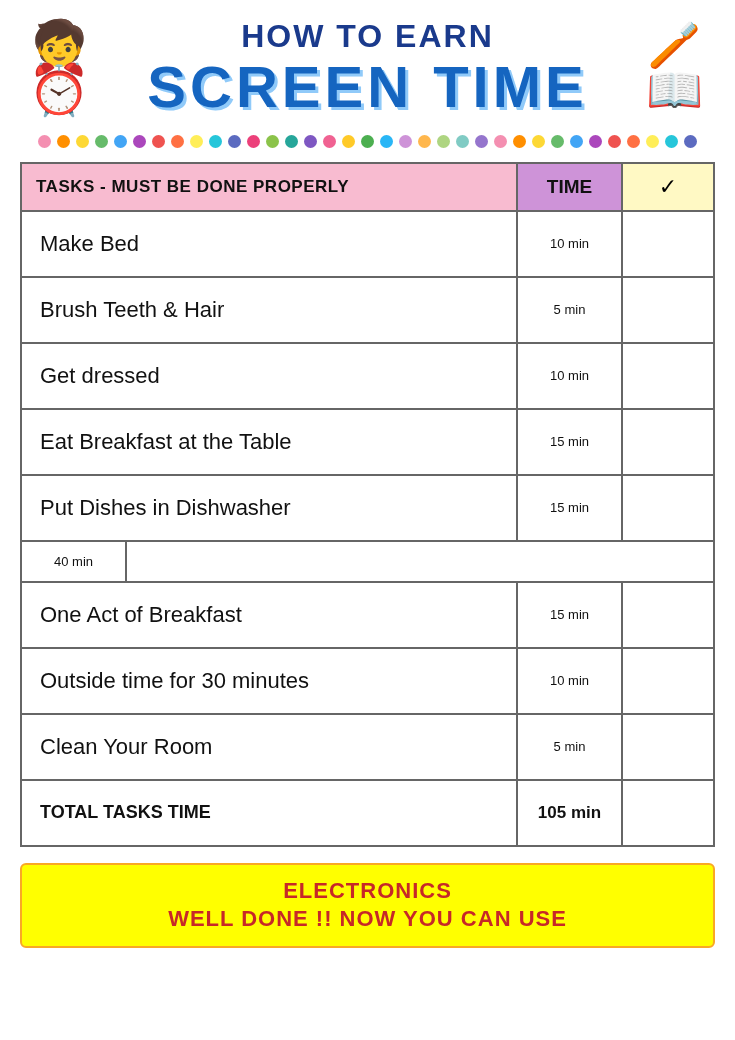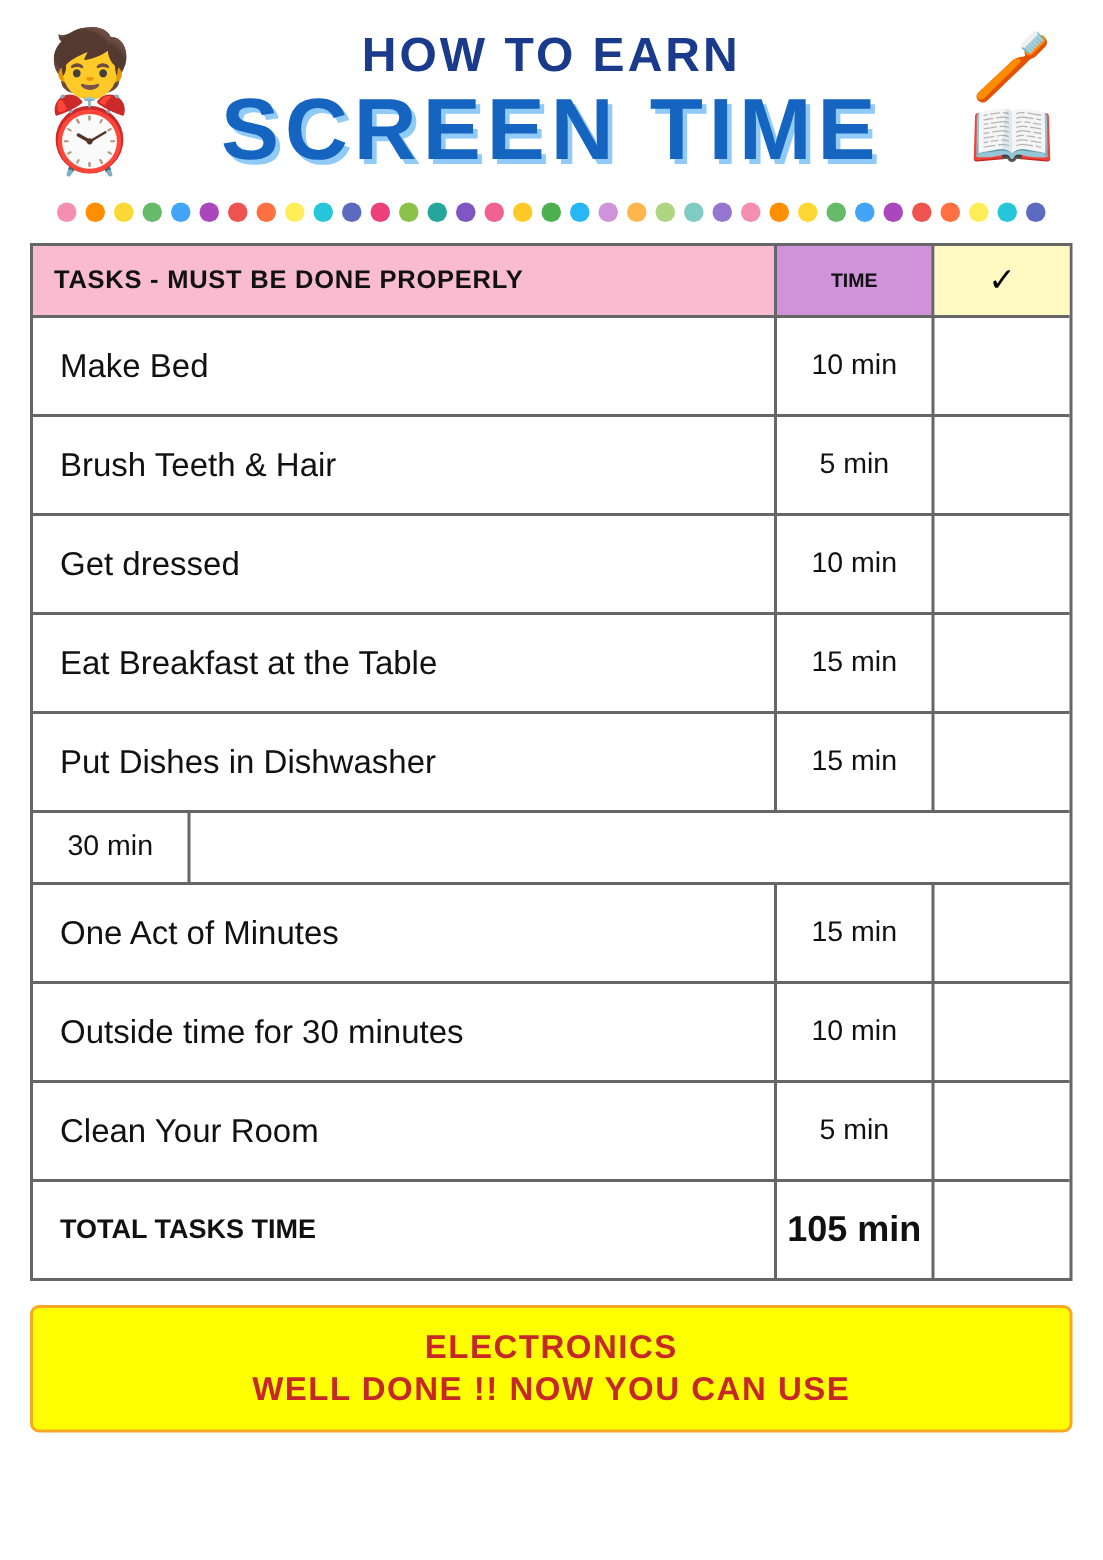--- a/index.html
+++ b/index.html
@@ -109,21 +109,21 @@
       display: flex;
       align-items: center;
     }
 
     .col-time-header {
       width: 105px;
       background: #ce93d8;
       border-right: 2px solid #666;
       padding: 10px 6px;
       font-weight: 900;
-      font-size: 13px;
+      font-size: 19px;
       color: #111;
       font-family: Arial Black, Arial, sans-serif;
       text-align: center;
       display: flex;
       align-items: center;
       justify-content: center;
     }
 
     .col-check-header {
       width: 90px;
@@ -158,21 +158,21 @@
     .col-task.bold-text {
       font-weight: 900;
       font-size: 18px;
       font-family: Arial Black, Arial, sans-serif;
     }
 
     .col-time {
       width: 105px;
       border-right: 2px solid #666;
       padding: 12px 6px;
-      font-size: 19px;
+      font-size: 13px;
       color: #111;
       text-align: center;
       display: flex;
       align-items: center;
       justify-content: center;
     }
 
     .col-check {
       width: 90px;
       padding: 12px 6px;
@@ -289,43 +289,43 @@
       <div class="col-task">Eat Breakfast  at the Table</div>
       <div class="col-time">15 min</div>
       <div class="col-check"></div>
     </div>
         <div class="table-row">
       <div class="col-task">Put Dishes in Dishwasher</div>
       <div class="col-time">15 min</div>
       <div class="col-check"></div>
     </div>
         <div class="table-row">
-      <div class="col-time">30 min</div>
-      <div class="col-check"></div>
-    </div>
-        <div class="table-row">
-      <div class="col-task">One Act of Minutes</div>
+      <div class="col-time">40 min</div>
+      <div class="col-check"></div>
+    </div>
+        <div class="table-row">
+      <div class="col-task">One Act of Breakfast</div>
       <div class="col-time">15 min</div>
       <div class="col-check"></div>
     </div>
         <div class="table-row">
       <div class="col-task">Outside time for 30 minutes</div>
       <div class="col-time">10 min</div>
       <div class="col-check"></div>
     </div>
         <div class="table-row">
       <div class="col-task">Clean Your Room</div>
       <div class="col-time">5 min</div>
       <div class="col-check"></div>
     </div>
       </div>
 
     <div class="table-row">
       <div class="col-task bold-text">TOTAL TASKS TIME</div>
-      <div class="col-time" style="font-weight:900;font-size:24px;">105 min</div>
+      <div class="col-time" style="font-weight:900;font-size:17px;">105 min</div>
       <div class="col-check"></div>
     </div>
 
   </div>
 
   <div class="bottom-banner">
     <div class="bottom-banner-text">ELECTRONICS</div>
     <div class="bottom-banner-text">WELL DONE !! NOW YOU CAN USE</div>
   </div>
 

